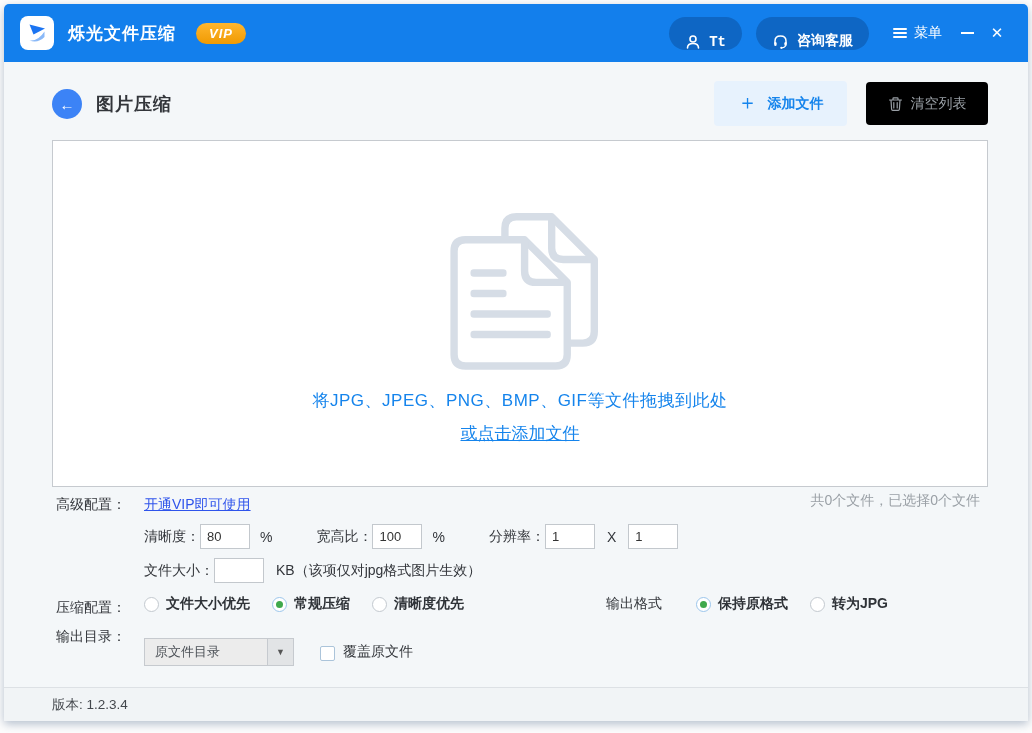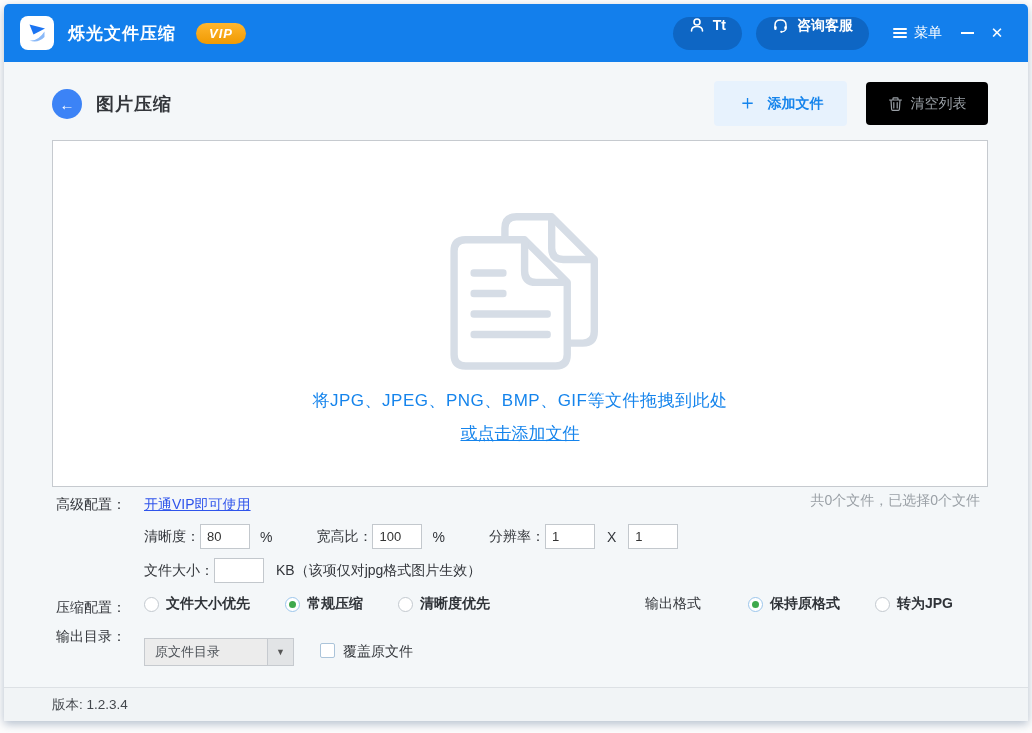--- a/index.html
+++ b/index.html
@@ -14,22 +14,22 @@
   .titlebar { height:58px; background:#137fec; display:flex; align-items:center;
     padding:8px 16px; flex:0 0 auto; color:#fff; }
   .logo { width:34px; height:34px; background:#fff; border-radius:8px;
     display:flex; align-items:center; justify-content:center; }
   .app-title { font-size:17px; font-weight:bold; margin-left:14px; letter-spacing:1px; }
   .vip-badge { margin-left:20px; background:linear-gradient(180deg,#ffb62e,#f09a02);
     border-radius:12px; padding:3px 13px; font-size:13px; font-weight:bold;
     font-style:italic; letter-spacing:1px; color:#fff; cursor:pointer; }
   .tb-spacer { flex:1; }
   .tb-pill { height:33px; border-radius:17px; background:rgba(3,48,104,.30);
-    display:flex; align-items:flex-start; padding:0 16px; font-size:14px; font-weight:bold;
-    margin-left:14px; cursor:pointer; }
+    display:flex; align-items:flex-end; padding:0 16px; font-size:14px; font-weight:bold;
+    margin-left:14px; cursor:pointer;font-family:Liberation Mono, monospace; }
   .tb-pill svg { margin-right:8px; }
   .tb-menu { display:flex; align-items:center; font-size:14px; margin:0 10px 0 24px;
     cursor:pointer; }
   .hamburger { width:14px; height:10px; display:flex; flex-direction:column;
     justify-content:space-between; margin-right:7px; }
   .hamburger i { height:2px; background:#fff; border-radius:1px; }
   .tb-min,.tb-close { width:30px; height:30px; display:flex; align-items:center;
     justify-content:center; cursor:pointer; font-size:15px; }
   .tb-min span { display:block; width:13px; height:2px; background:#fff; }
 
@@ -81,21 +81,21 @@
   .radio.selected::after { content:""; position:absolute; left:3px; top:3px; width:7px;
     height:7px; border-radius:50%; background:#3fa94c; }
   .radio-label { font-weight:bold; color:#2f3338; }
 
   .select-box { width:150px; height:28px; border:1px solid #c6cacf; background:#ececec;
     display:flex; align-items:center; cursor:pointer; }
   .select-value { flex:1; padding-left:10px; font-size:13px; color:#4c5157; }
   .select-arrow { width:26px; height:100%; border-left:1px solid #c6cacf;
     background:#e2e4e6; display:flex; align-items:center; justify-content:center;
     font-size:9px; color:#555; }
-  .checkbox-item { display:flex; align-items:flex-start; margin-left:26px; cursor:pointer; }
+  .checkbox-item { display:flex; align-items:flex-end; margin-left:26px; cursor:pointer; }
   .checkbox { width:15px; height:15px; border:1px solid #abc4da; background:#fff;
     border-radius:2px; margin-right:8px; }
 
   .start-btn { position:absolute; left:785px; top:556px; width:199px; height:52px;
     background:#0c81fc; border:none; border-radius:6px; color:#fff; font-size:18px;
     letter-spacing:2px; cursor:pointer; font-family:inherit; }
 
   
   .footer { flex:0 0 34px; background:#f1f4f6; border-top:1px solid #dde1e5;
     display:flex; align-items:center; justify-content:space-between; padding:0 48px;
@@ -210,21 +210,21 @@
       <input class="num-input gap-md" value="1" style="">
     </div>
 
     <div class="row-flex" style="top:496px;">
       <span>文件大小：</span>
       <input class="num-input" value="" style="">
       <span class="gap-md">KB（该项仅对jpg格式图片生效）</span>
     </div>
 
     <div class="cfg-label" style="top:537px;">压缩配置：</div>
-    <div class="row-flex" style="top:533px;gap:13px;">
+    <div class="row-flex" style="top:533px;">
       <label class="radio-item">
         <span class="radio"></span>
         <span class="radio-label">文件大小优先</span>
       </label>
       <label class="radio-item">
         <span class="radio selected"></span>
         <span class="radio-label">常规压缩</span>
       </label>
       <label class="radio-item">
         <span class="radio"></span>

